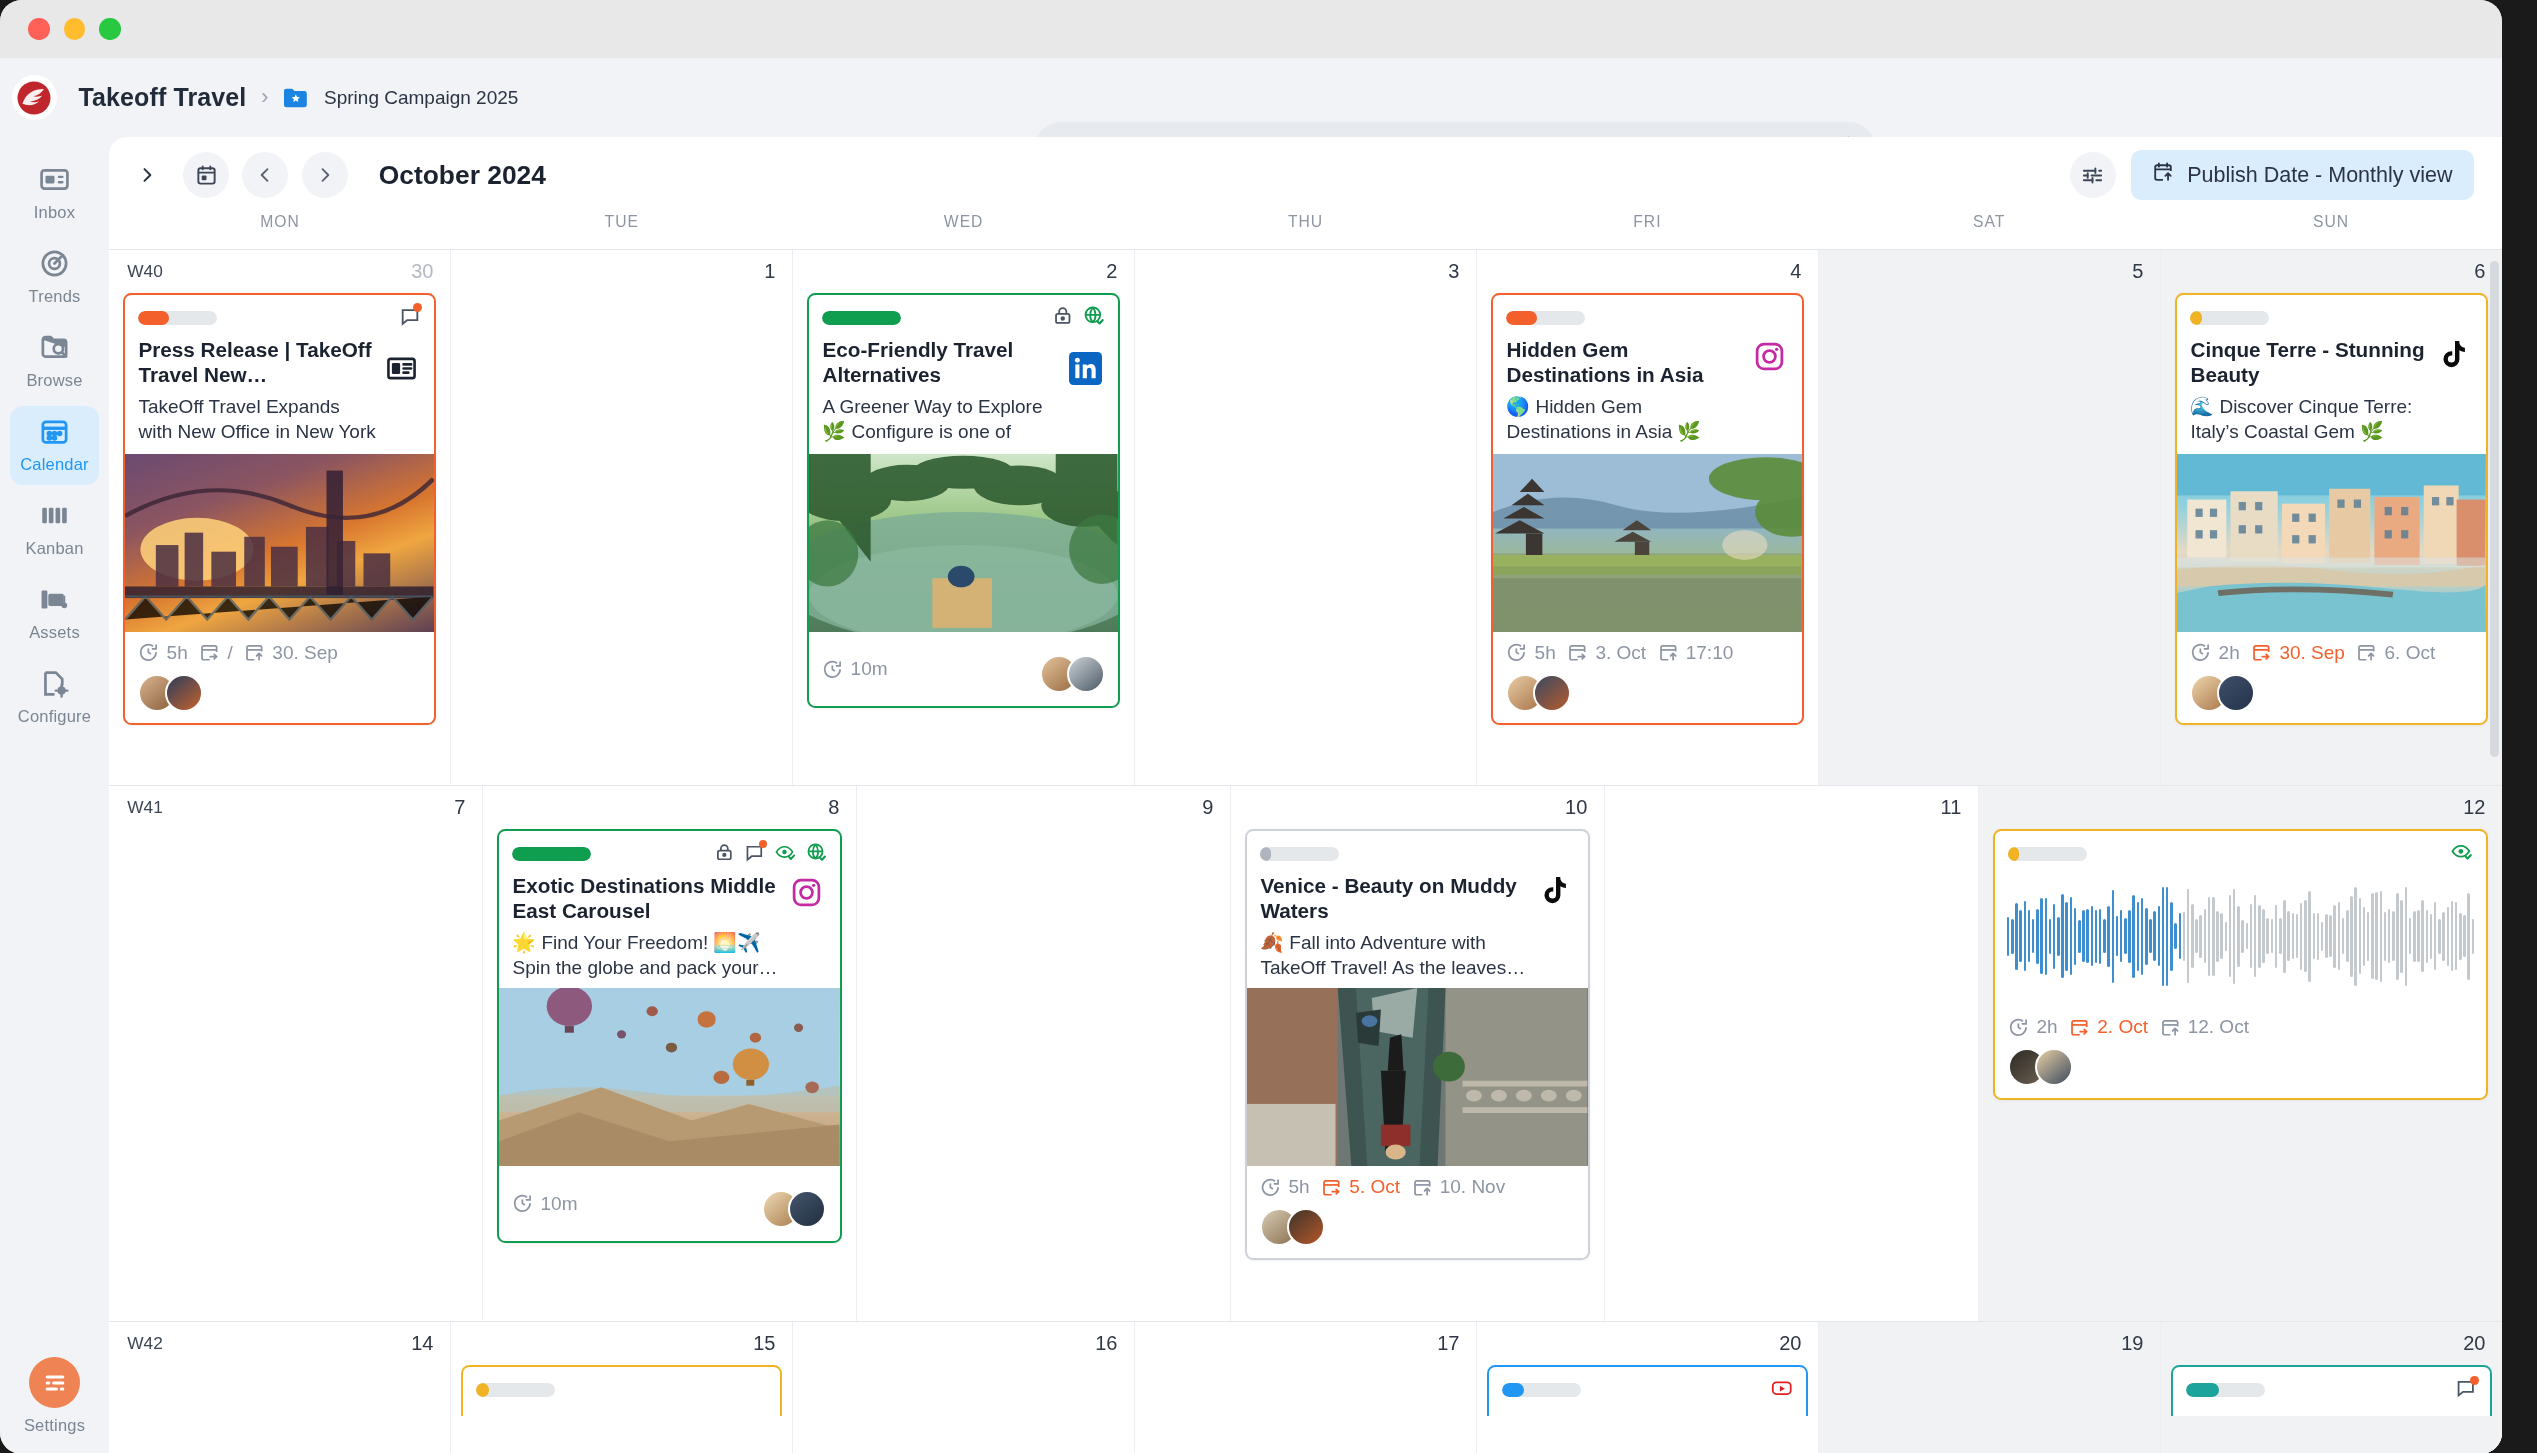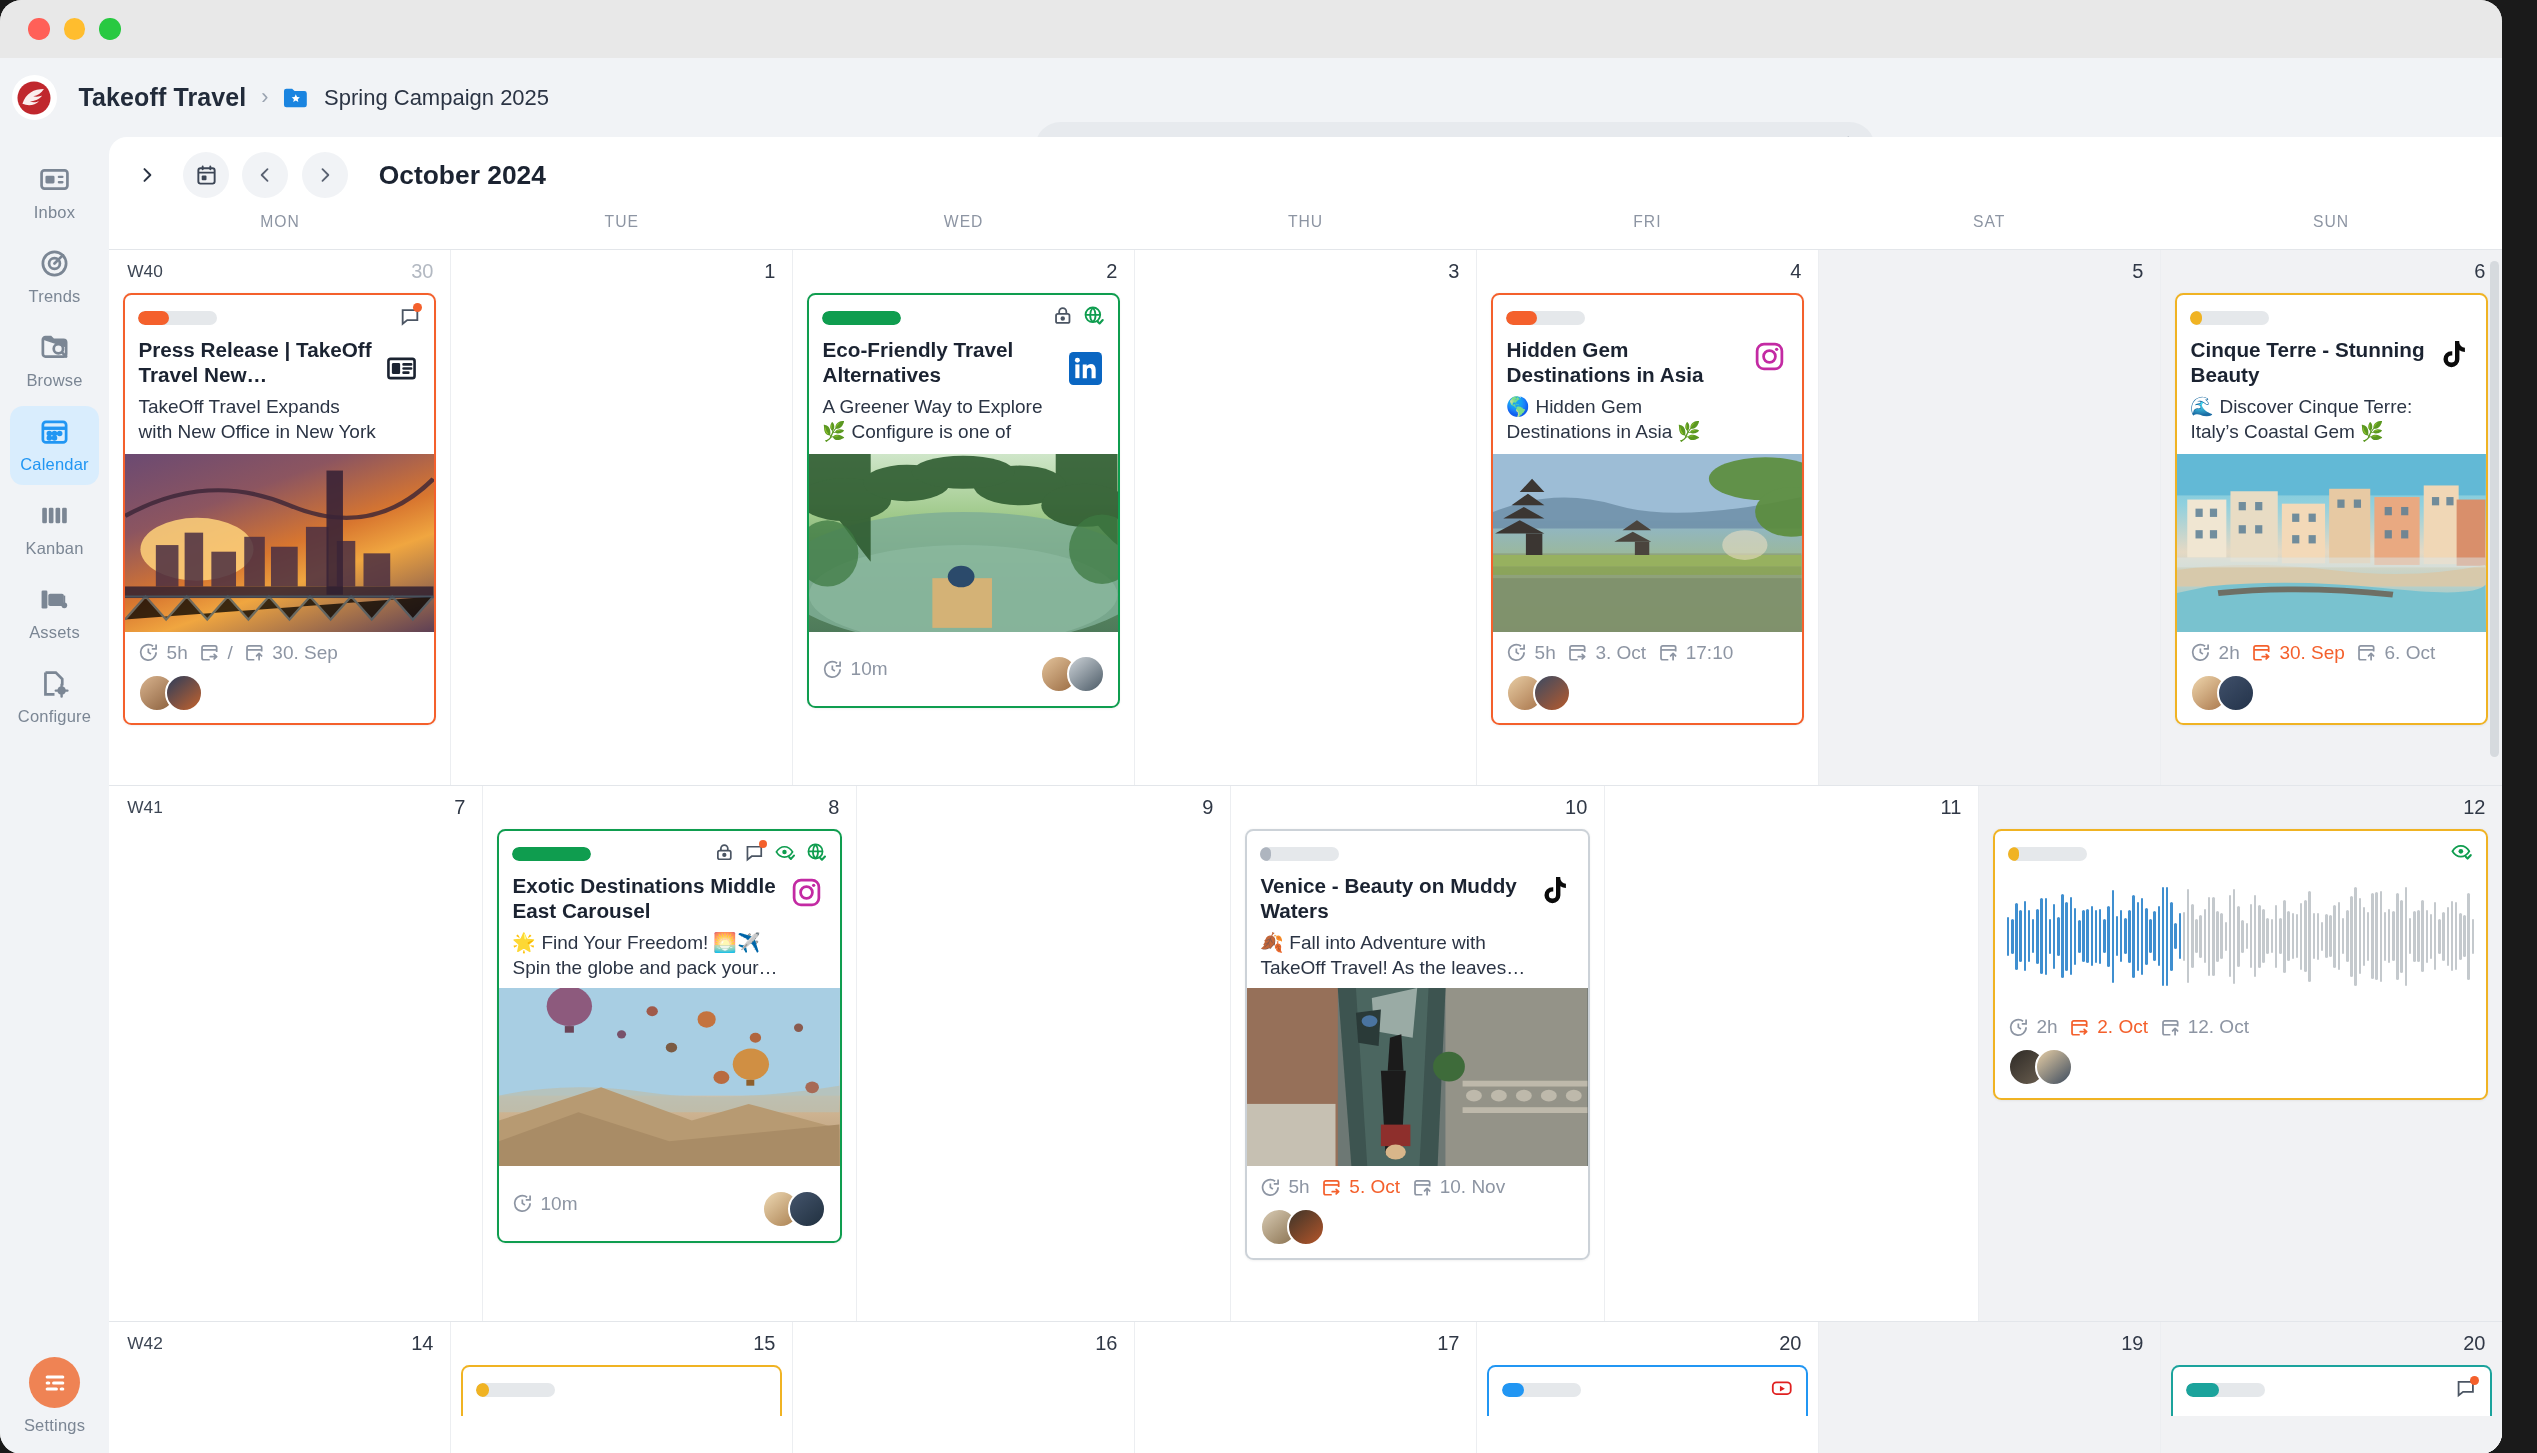--- a/index.html
+++ b/index.html
@@ -39,21 +39,21 @@
     width: 45px; height: 45px; border-radius: 50%; background: #fff;
     margin-left: 11.6px; display: flex; align-items: center; justify-content: center;
     flex: 0 0 auto;
   }
   .breadcrumb { display: flex; align-items: center; gap: 15px; margin-left: 22px; }
   .bc-title { font-size: 25px; font-weight: 700; color: #222b3a; letter-spacing: 0.1px;}
   .bc-sep { color: #9aa3b0; font-size: 21.5px; font-weight: 400; }
   .bc-folder {
     width: 25.6px; height: 21.5px; position: relative; flex:0 0 auto;
   }
-  .bc-proj { font-size: 22px; color: #2b3444; }
+  .bc-proj { font-size: 19px; color: #2b3444; }
   .searchwrap {
     position: absolute; left: 1035px; top: 64px; width: 840px; height: 51px;
     background: #e7eaee; border-radius: 26.4px; display: flex; align-items: center;
     padding: 0 21.5px 0 23px; gap: 15px;
   }
   .search-ph { color: #a4abb6; font-size: 20.7px; flex: 1; }
 
   
   .sidebar {
     position: absolute; left: 0; top: 79px; bottom: 0; width: 109px;
@@ -352,20 +352,39 @@
               </svg>
           </div>
           <div class="rbtn">
             <svg width="20" height="20" viewBox="0 0 24 24" fill="none" stroke="#5a6271" stroke-width="2.2" stroke-linecap="round" stroke-linejoin="round">
                 <polyline points="9 5 16 12 9 19"></polyline>
               </svg>
           </div>
           <div class="month-title">October 2024</div>
         </div>
 
+        <div class="toolbar-right">
+          <div class="rbtn">
+            <svg width="23" height="23" viewBox="0 0 24 24" fill="none" stroke="#3c4656" stroke-width="2" stroke-linecap="round">
+              <path d="M3 7h12M19 7h2M3 12h4M11 12h10M3 17h9M16 17h5"></path>
+              <path d="M15 4.6v4.8M7 9.6v4.8M12 14.6v4.8"></path>
+            </svg>
+          </div>
+          <div class="viewbtn">
+            <span>
+              <svg width="22" height="22" viewBox="0 0 24 24" fill="none" stroke="#2b3444" stroke-width="2">
+                  <path d="M20.5 11V6.6a2 2 0 00-2-2h-13a2 2 0 00-2 2v12a2 2 0 002 2H12"></path>
+                  <path d="M3.5 9.2h17"></path>
+                  <path d="M7.5 2.6v3.6M16.5 2.6v3.6" stroke-linecap="round"></path>
+                  <path d="M17.5 20.5v-7M14.6 16.2l2.9-2.9 2.9 2.9" stroke-linecap="round" stroke-linejoin="round"></path>
+                </svg>
+            </span>
+            <span>Publish Date - Monthly view</span>
+          </div>
+        </div>
       </div>
 
       <div class="dayhdr">
         <div>MON</div>
         <div>TUE</div>
         <div>WED</div>
         <div>THU</div>
         <div>FRI</div>
         <div>SAT</div>
         <div>SUN</div>

